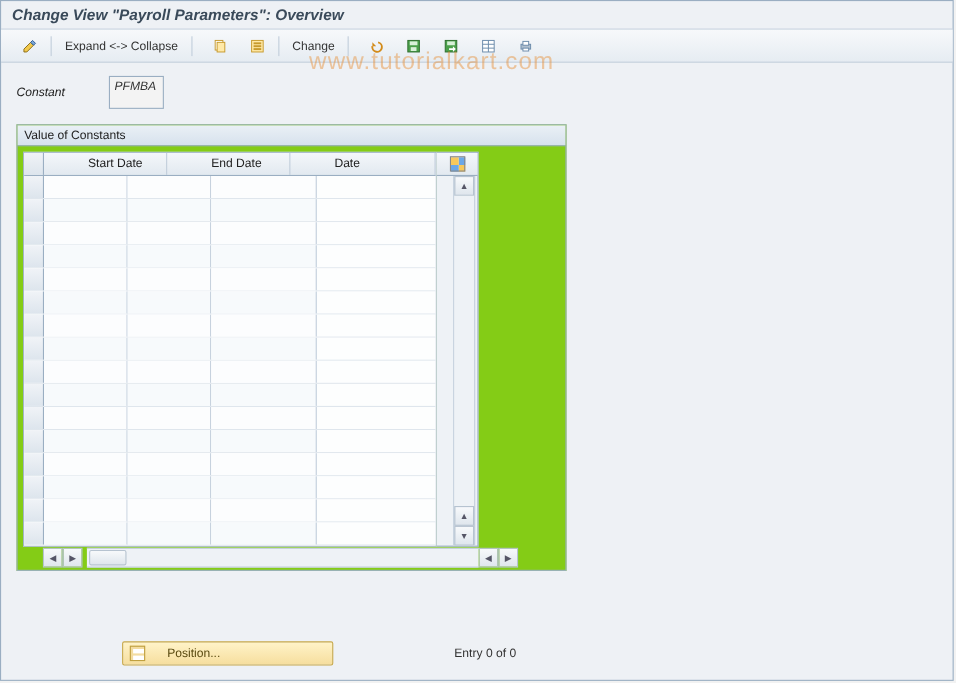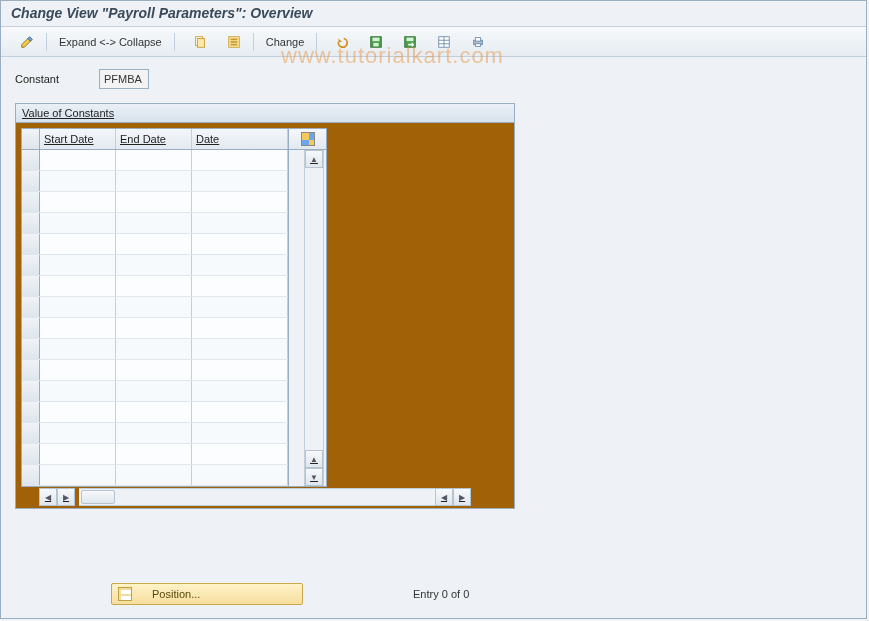--- a/index.html
+++ b/index.html
@@ -73,41 +73,41 @@
   
   .content {
     padding: 12px 14px;
     color: #222;
   }
   .field-row {
     display: flex;
     align-items: center;
     gap: 40px;
     margin-bottom: 14px;
+    font-style: italic;
   }
   .field-label { font-size: 11px; }
   .field-value {
-    height: 20px;
+    height: 30px;
     line-height: 18px;
     padding: 0 4px;
     border: 1px solid #9aaec2;
     background: #f3f3f3;
     color: #333;
     min-width: 50px;
     text-align: left;
     font-size: 11px;
     box-sizing: border-box;
   }
   
   .panel {
     width: 500px;
     border: 1px solid #9aaec2;
-    background: #a16207;
-    box-sizing: border-box;
-    text-decoration: underline;
+    background: #84cc16;
+    box-sizing: border-box;
   }
   .panel-header {
     height: 18px;
     line-height: 18px;
     padding: 0 6px;
     background: linear-gradient(#eaf0f6, #d7e2ed);
     border-bottom: 1px solid #9aaec2;
     font-size: 11px;
   }
   .panel-body {
@@ -137,21 +137,21 @@
     font-size: 11px;
     padding: 0 4px;
     overflow: hidden;
   }
   .ghsel-cell, .gsel-cell {
     width: 18px;
     padding: 0;
     background: linear-gradient(#f0f3f7, #dde5ed);
     border-right: 1px solid #9aaec2;
   }
-  .gh-cell { font-weight: normal; }
+  .gh-cell { font-weight: normal; margin-left: 36px; }
   .c-start { width: 76px; }
   .c-end   { width: 76px; }
   .c-value { width: 96px; }
   .grid-rows { }
   .grid-row {
     display: flex;
     border-bottom: 1px solid #dfe6ed;
     background: #fdfefe;
     height: 20px;
   }

